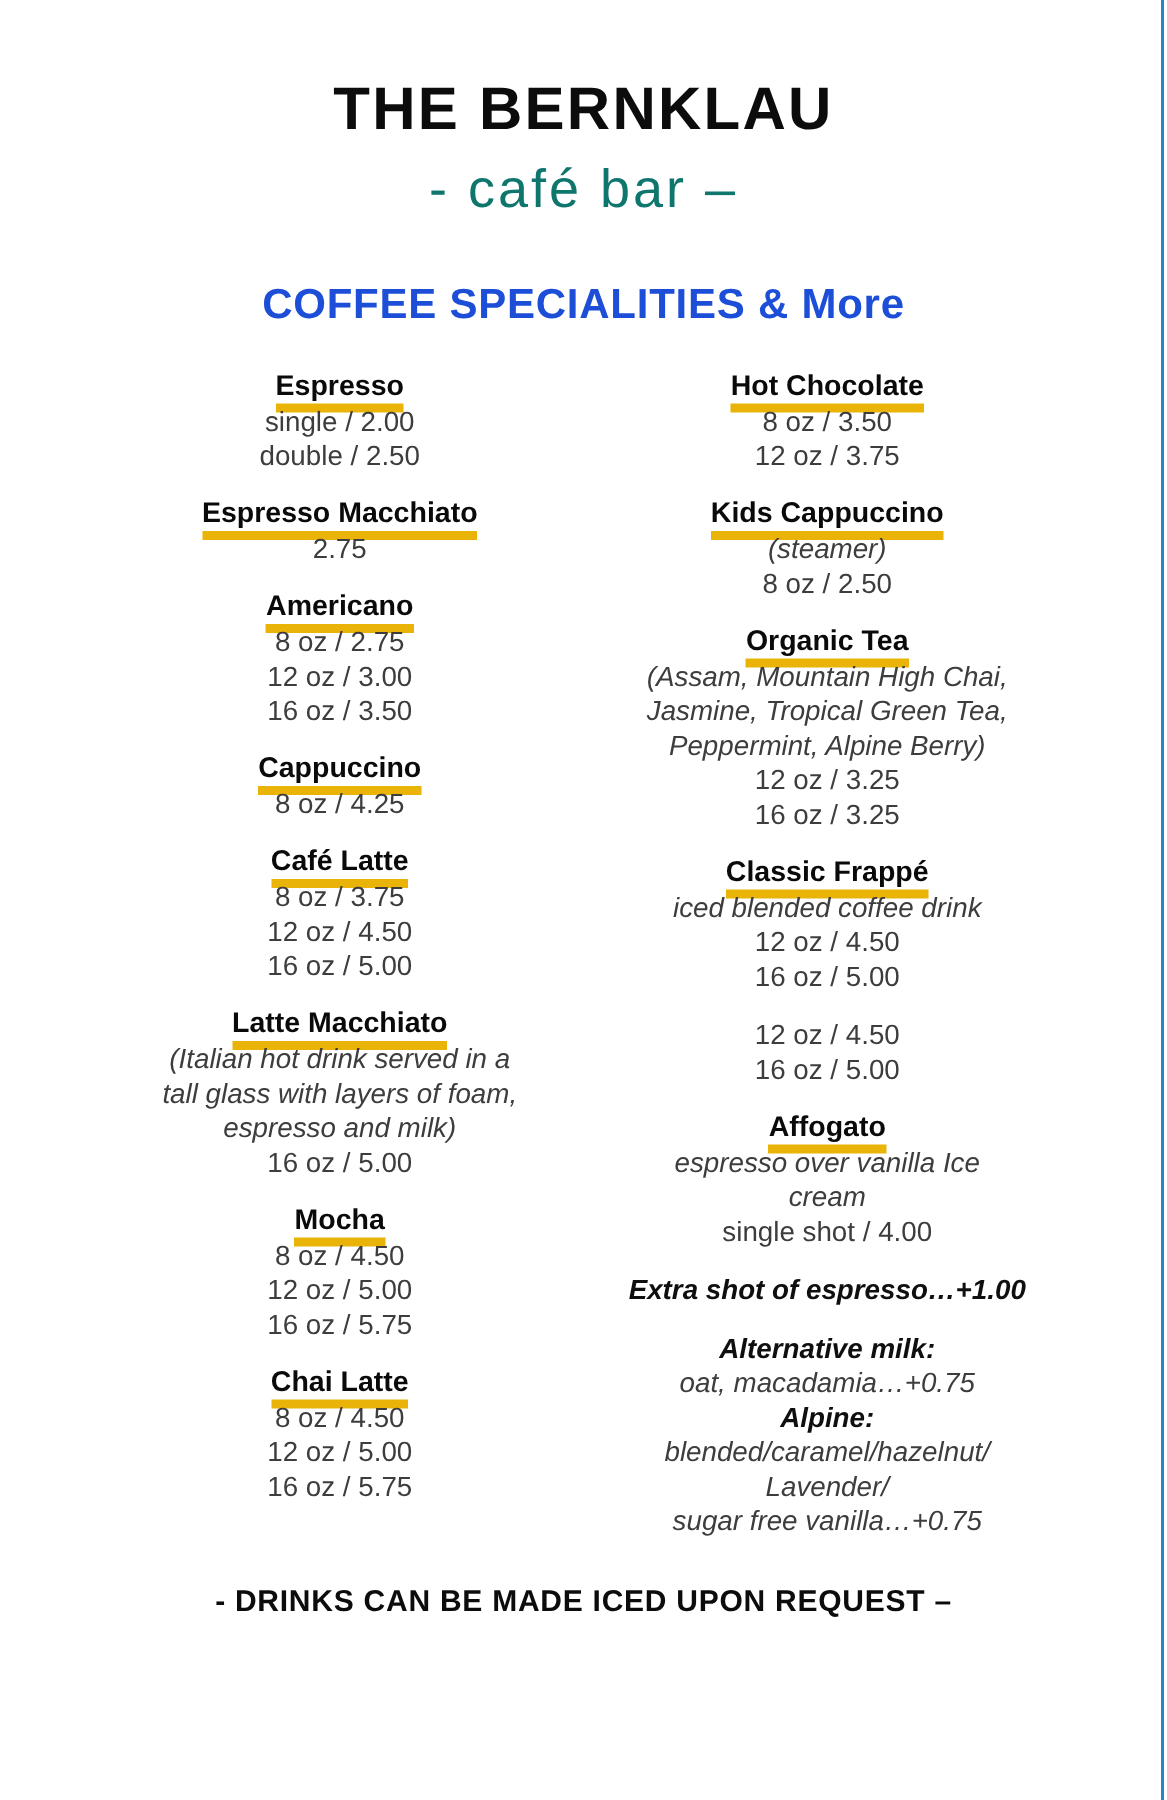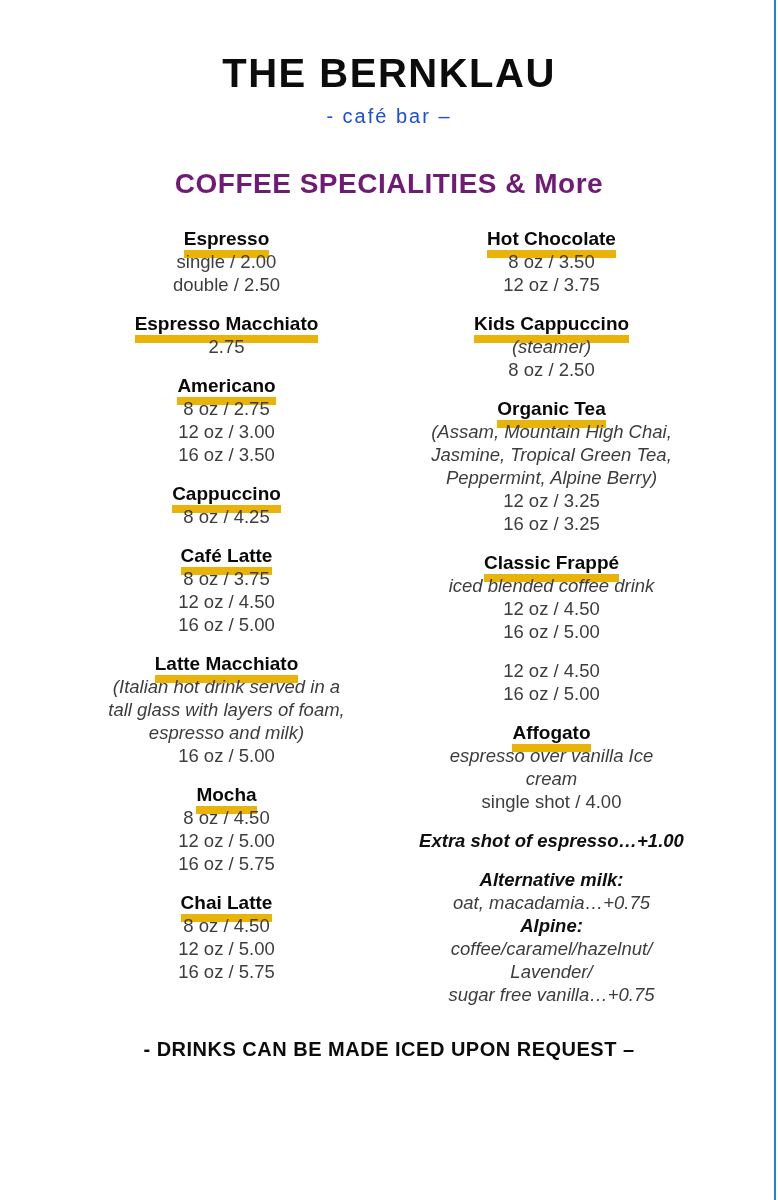--- a/index.html
+++ b/index.html
@@ -29,31 +29,31 @@
     padding-top: 51px;
   }
   .page-title {
     font-size: 40px;
     font-weight: bold;
     letter-spacing: 1.5px;
     color: #0c0c0c;
     margin: 0;
   }
   .page-subtitle {
-    font-size: 20px;
+    font-size: 36px;
     font-weight: 400;
     letter-spacing: 2px;
-    color: #1d4ed8;
+    color: #0f766e;
     margin-top: 9px;
   }
   .section-heading {
     font-size: 28px;
     font-weight: bold;
     letter-spacing: 0.5px;
-    color: #701a75;
+    color: #1d4ed8;
     margin-top: 40px;
   }
   .columns {
     display: flex;
     width: 650px;
     margin: 27px auto 0 auto;
   }
   .col {
     width: 50%;
     text-align: center;
@@ -61,21 +61,21 @@
     line-height: 23px;
   }
   .section { margin: 0; }
   .section + .section { margin-top: 16px; }
   .item-name {
     font-weight: bold;
     font-size: 19px;
     color: #0a0a0a;
   }
   .item-name span {
-    border-bottom: 8px solid #eab308;
+    border-bottom: 6px solid #eab308;
     padding-bottom: 1px;
   }
   .item-desc {
     font-style: italic;
     color: #3d3d3d;
   }
   .item-price {
     color: #3d3d3d;
   }
   .note-line {
@@ -188,20 +188,20 @@
         <div class="item-desc">cream</div>
         <div class="item-price">single shot / 4.00</div>
       </div>
       <div class="section">
         <div class="note-line bold">Extra shot of espresso…+1.00</div>
       </div>
       <div class="section">
         <div class="note-line bold">Alternative milk:</div>
         <div class="note-line">oat, macadamia…+0.75</div>
         <div class="note-line bold">Alpine:</div>
-        <div class="note-line">coffee/caramel/hazelnut/</div>
+        <div class="note-line">blended/caramel/hazelnut/</div>
         <div class="note-line">Lavender/</div>
         <div class="note-line">sugar free vanilla…+0.75</div>
       </div>
     </div>
 </main>
 
 <div class="footer-note">- DRINKS CAN BE MADE ICED UPON REQUEST –</div>
 
 </body></html>

